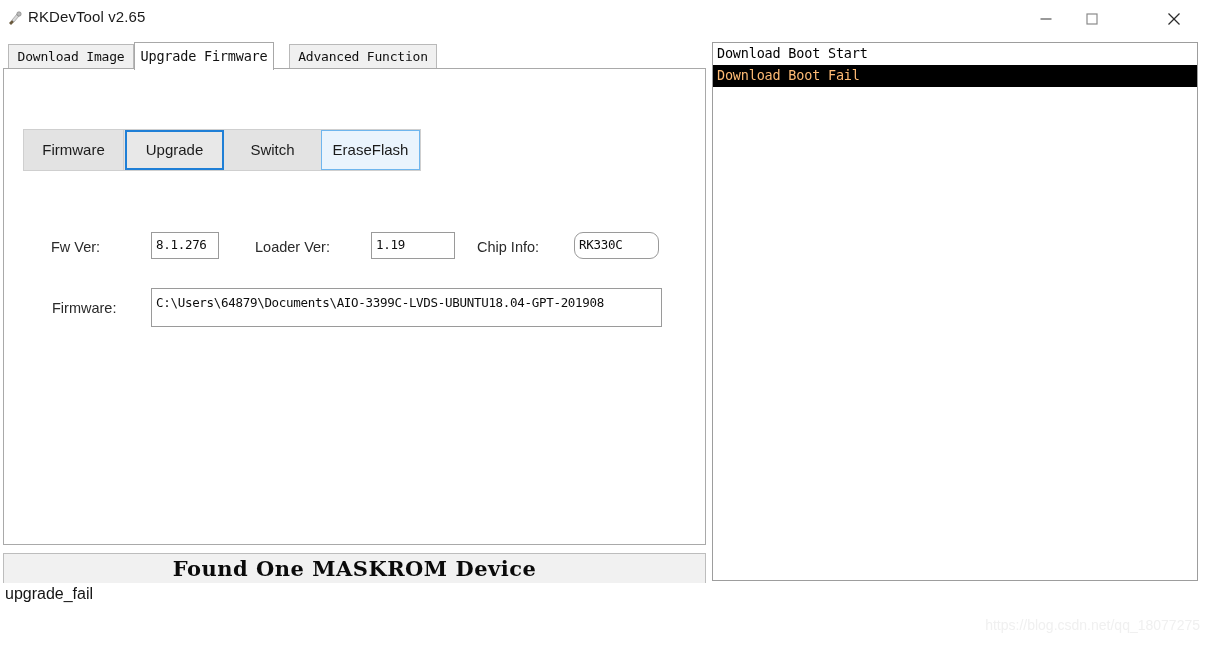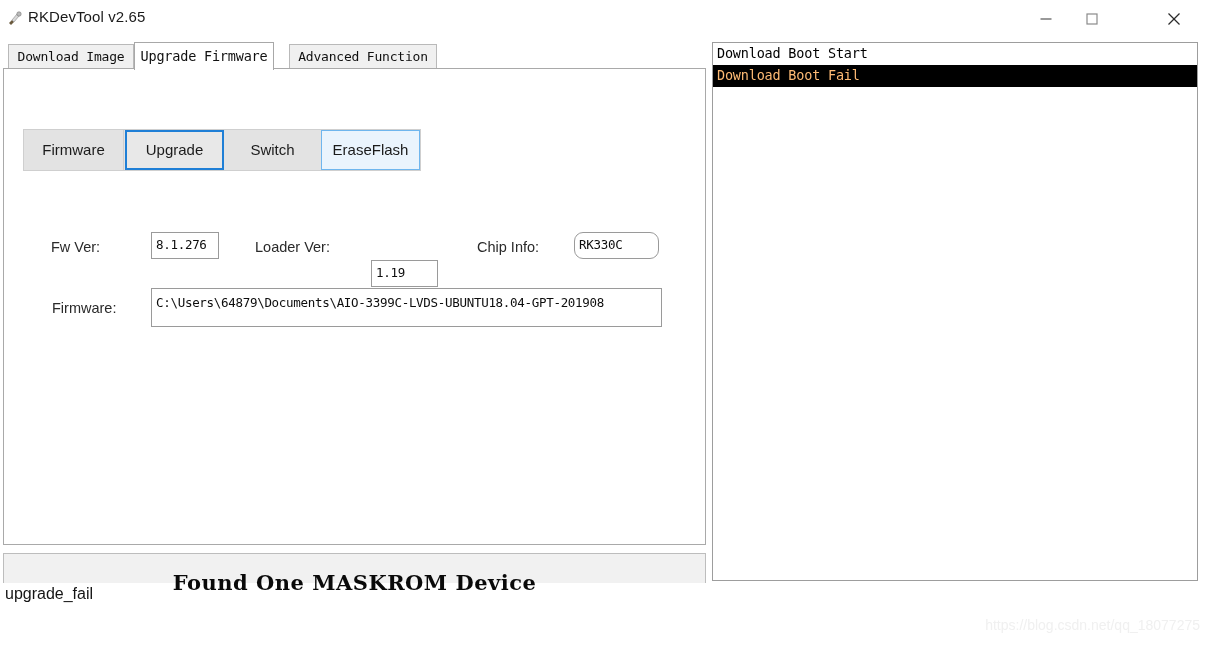--- a/index.html
+++ b/index.html
@@ -166,40 +166,40 @@
     color: #0d0d0d;
     padding: 0 0 0 4px;
     white-space: nowrap;
     overflow: hidden;
     letter-spacing: -0.3px;
   }
 
   #lbl-fwver    { left: 47px;  top: 170px; }
   #box-fwver    { left: 147px; top: 163px; width: 68px; height: 27px; line-height: 24px; }
   #lbl-loader   { left: 251px; top: 170px; }
-  #box-loader   { left: 367px; top: 163px; width: 67px; height: 27px; line-height: 24px; margin-top: 28px; }
+  #box-loader   { left: 367px; top: 163px; width: 84px; height: 27px; line-height: 24px; }
   #lbl-chip     { left: 473px; top: 170px; }
   #box-chip     { left: 570px; top: 163px; width: 85px; height: 27px; line-height: 24px; border-radius: 9px; }
 
   #lbl-firmware { left: 48px;  top: 231px; }
   #box-firmware { left: 147px; top: 219px; width: 511px; height: 39px; line-height: 22px; padding-top: 3px; }
 
   
   #status-bar {
     position: absolute;
     left: 3px; top: 553px;
     width: 703px; height: 30px;
     box-sizing: border-box;
     border: 1px solid #bdbdbd;
     border-bottom: none;
     background: #f1f1f1;
   }
   #status-text {
     position: absolute;
-    left: 0; right: 0; top: 16px;
+    left: 0; right: 0; top: 2px;
     text-align: center;
     font-family: "DejaVu Serif", "Liberation Serif", serif;
     font-weight: bold;
     font-size: 21px;
     color: #0a0a0a;
     white-space: nowrap;
     letter-spacing: 0.5px;
   }
 
   

